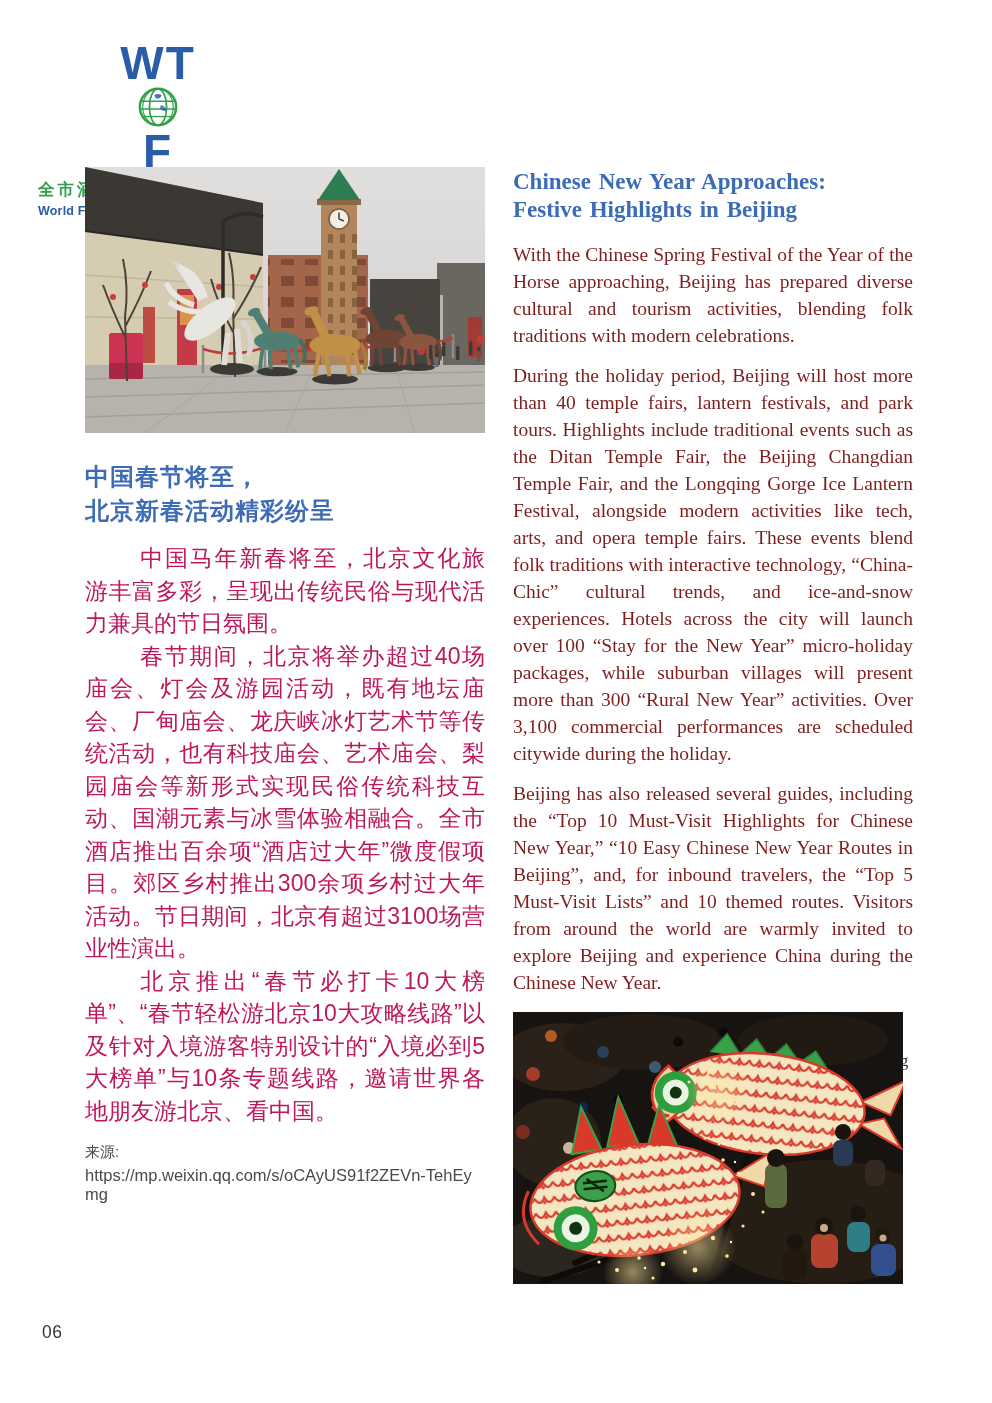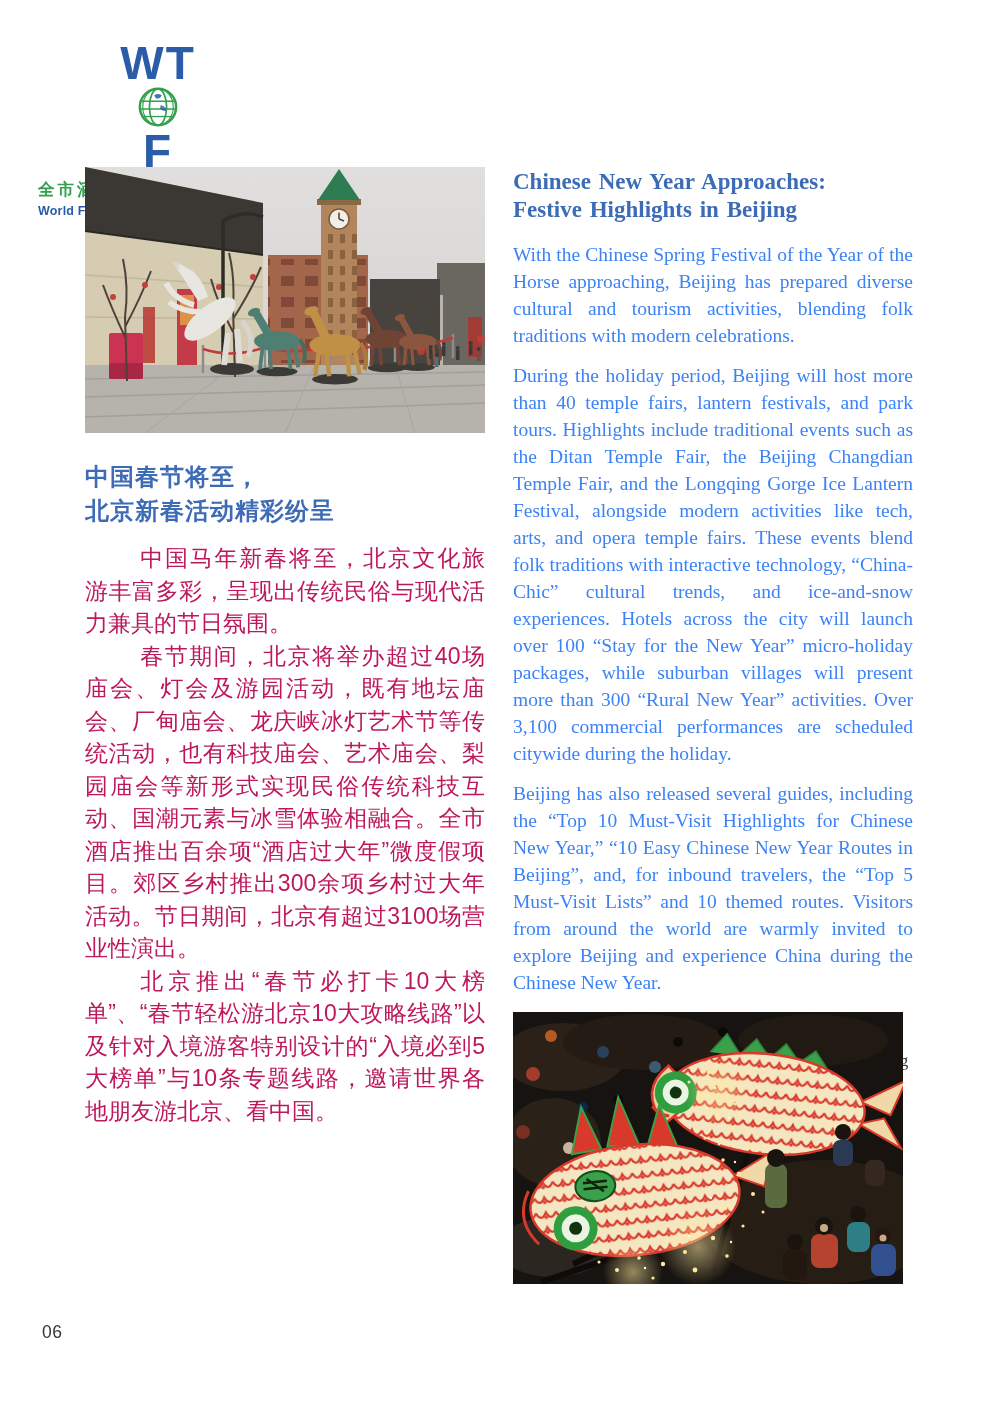--- a/index.html
+++ b/index.html
@@ -24,21 +24,21 @@
   .cn-body p{margin:0;text-indent:2.4em;}
   .cn-source{margin-top:16px;color:#4a4a4a;}
   .cn-source .lbl{font-size:15px;}
   .cn-source .url{font-size:16.5px;margin-top:4px;word-break:break-all;}
 
   
   .col-right{position:absolute;left:513px;top:168px;width:400px;}
   .en-headline{color:#3c6cb6;font-family:"Liberation Serif",serif;font-weight:700;
                font-size:23px;line-height:28px;word-spacing:2px;}
   .en-body{margin-top:17px;}
-  .en-body p{margin:0 0 13px 0;color:#3b82f6;font-family:"Liberation Serif",serif;
+  .en-body p{margin:0 0 13px 0;color:#7f1d1d;font-family:"Liberation Serif",serif;
              font-size:19.5px;line-height:27px;text-align:justify;}
   .en-source{margin-top:32px;color:#333333;font-family:"Liberation Serif",serif;}
   .en-source .lbl{font-size:15.5px;}
   .en-source .url{font-size:17px;margin-top:5px;word-break:break-all;}
 
   .photo2{position:absolute;left:513px;top:1012px;width:390px;height:272px;display:block;}
 
   .page-num{position:absolute;left:42px;top:1322px;font-size:17.5px;color:#333333;
             letter-spacing:0.5px;}
 </style>
@@ -226,20 +226,24 @@
       <div>中国春节将至，</div>
       <div>北京新春活动精彩纷呈</div>
     </div>
 
     <div class="cn-body">
       <p>中国马年新春将至，北京文化旅游丰富多彩，呈现出传统民俗与现代活力兼具的节日氛围。</p>
       <p>春节期间，北京将举办超过40场庙会、灯会及游园活动，既有地坛庙会、厂甸庙会、龙庆峡冰灯艺术节等传统活动，也有科技庙会、艺术庙会、梨园庙会等新形式实现民俗传统科技互动、国潮元素与冰雪体验相融合。全市酒店推出百余项“酒店过大年”微度假项目。郊区乡村推出300余项乡村过大年活动。节日期间，北京有超过3100场营业性演出。</p>
       <p>北京推出“春节必打卡10大榜单”、“春节轻松游北京10大攻略线路”以及针对入境游客特别设计的“入境必到5大榜单”与10条专题线路，邀请世界各地朋友游北京、看中国。</p>
     </div>
 
+    <div class="cn-source">
+      <div class="lbl">来源:</div>
+      <div class="url">https://mp.weixin.qq.com/s/oCAyUS91f2ZEVn-TehEymg</div>
+    </div>
   </div>
 
   <div class="col-right">
     <div class="en-headline">
       <div>Chinese New Year Approaches:</div>
       <div>Festive Highlights in Beijing</div>
     </div>
 
     <div class="en-body">
       <p>With the Chinese Spring Festival of the Year of the Horse approaching, Beijing has prepared diverse cultural and tourism activities, blending folk traditions with modern celebrations.</p>

